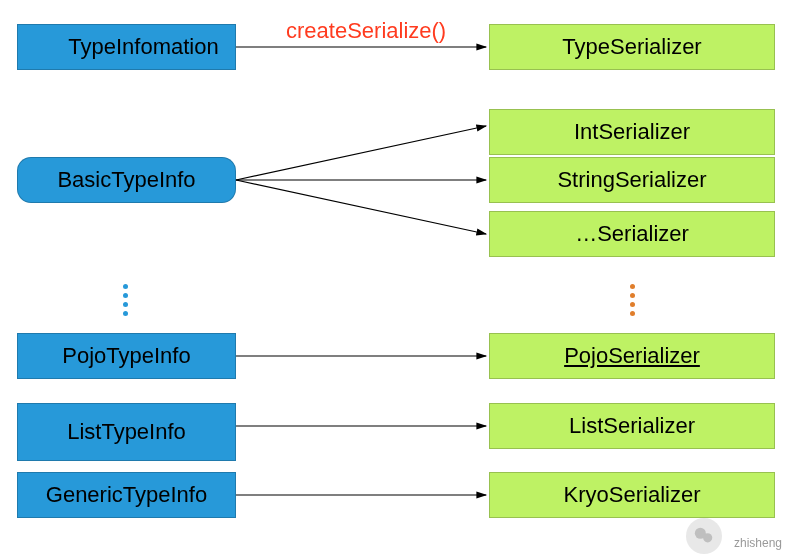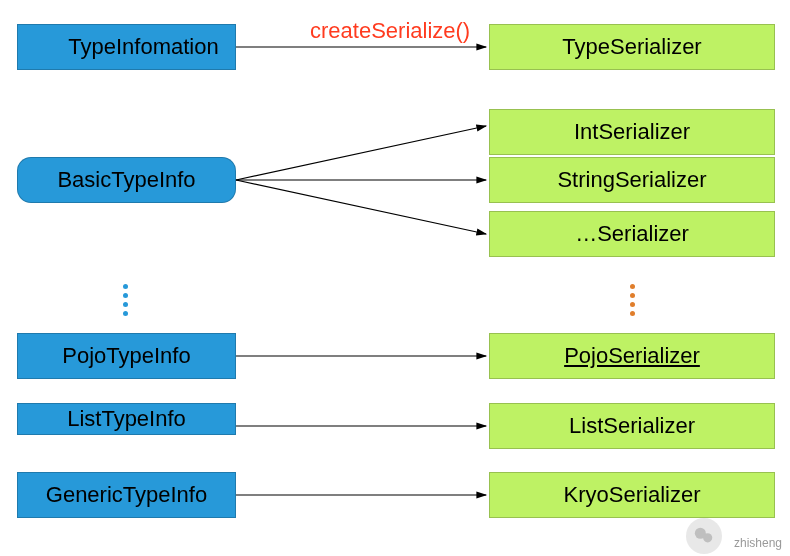--- a/index.html
+++ b/index.html
@@ -73,32 +73,32 @@
       justify-content: center;
     }
     .wechat-badge svg { width: 22px; height: 22px; }
   </style>
 </head>
 <body>
 
 <div class="box blue-box" style="left:17px; top:24px; width:219px; height:46px;padding-left:34px;">TypeInfomation</div>
 <div class="box blue-box" style="left:17px; top:157px; width:219px; height:46px;border-radius:14px;">BasicTypeInfo</div>
 <div class="box blue-box" style="left:17px; top:333px; width:219px; height:46px;">PojoTypeInfo</div>
-<div class="box blue-box" style="left:17px; top:403px; width:219px; height:32px;">ListTypeInfo</div>
+<div class="box blue-box" style="left:17px; top:403px; width:219px; height:58px;">ListTypeInfo</div>
 <div class="box blue-box" style="left:17px; top:472px; width:219px; height:46px;">GenericTypeInfo</div>
 
 <div class="box orange-box" style="left:489px; top:24px; width:286px; height:46px;">TypeSerializer</div>
 <div class="box orange-box" style="left:489px; top:103px; width:286px; height:46px;margin-top:6px;">IntSerializer</div>
 <div class="box orange-box" style="left:489px; top:157px; width:286px; height:46px;">StringSerializer</div>
 <div class="box orange-box" style="left:489px; top:211px; width:286px; height:46px;">…Serializer</div>
 <div class="box orange-box" style="left:489px; top:333px; width:286px; height:46px;text-decoration:underline;">PojoSerializer</div>
 <div class="box orange-box" style="left:489px; top:403px; width:286px; height:46px;">ListSerializer</div>
 <div class="box orange-box" style="left:489px; top:472px; width:286px; height:46px;">KryoSerializer</div>
 
-<div class="method-label" style="left:286px; top:18px;margin-left:24px;">createSerialize()</div>
+<div class="method-label" style="left:286px; top:18px;">createSerialize()</div>
 
 <div class="vdots dots-blue" style="left:123px; top:284px;">
   <span></span>
     <span></span>
     <span></span>
     <span></span>
 </div>
 <div class="vdots dots-orange" style="left:630px; top:284px;">
   <span></span>
     <span></span>

